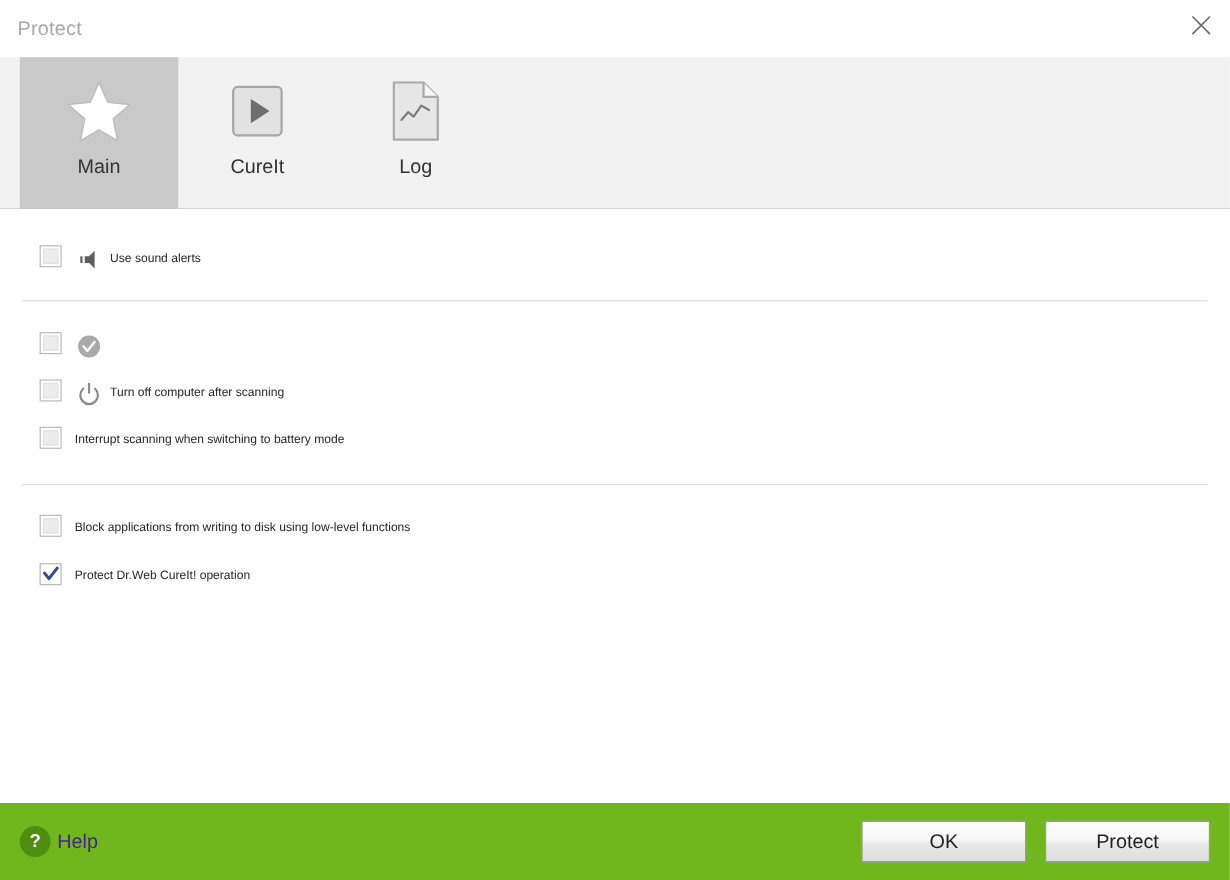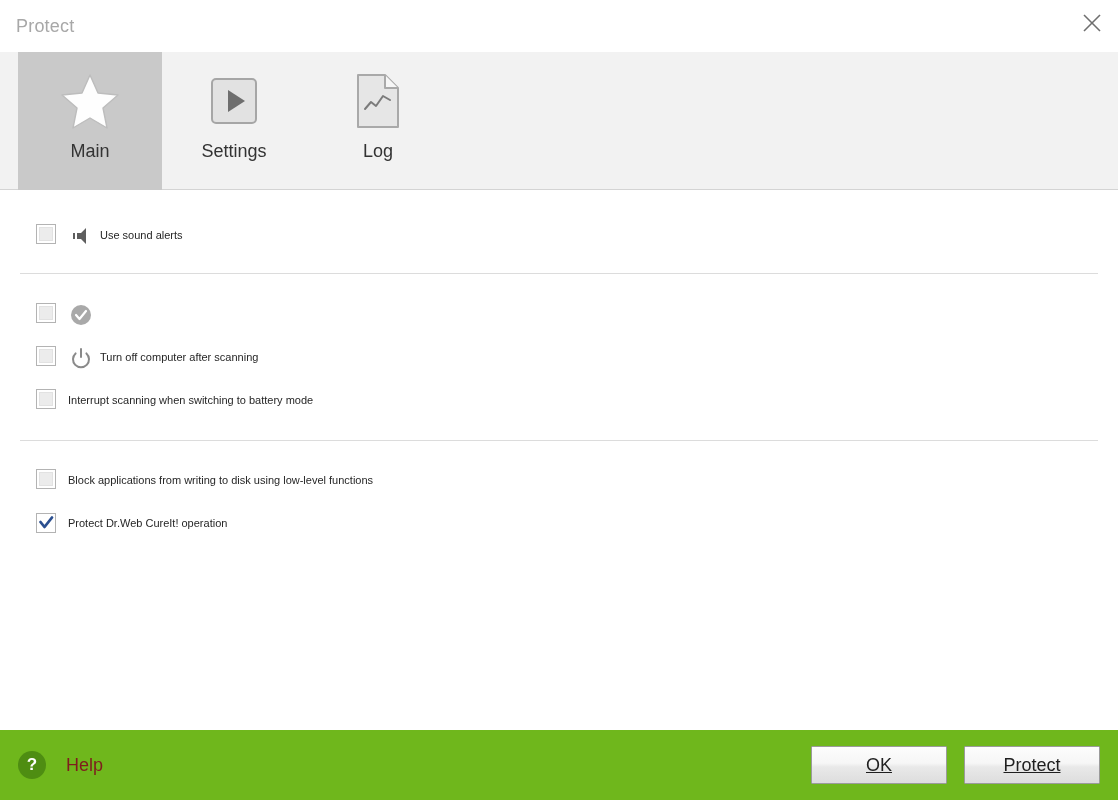--- a/index.html
+++ b/index.html
@@ -191,44 +191,43 @@
     display: flex;
     align-items: center;
     justify-content: center;
     color: #ffffff;
     font-size: 17px;
     font-weight: bold;
     line-height: 28px;
     user-select: none;
   }
   .help-text {
-    margin-left: 20px;
+    margin-left: 6px;
     font-size: 18px;
-    color: #7f1d1d;
+    color: #4c1d95;
     user-select: none;
     line-height: 22px;
   }
   .footer-spacer { flex: 1 1 auto; }
   .fbtn {
-    width: 136px;
+    width: 150px;
     height: 38px;
     margin-left: 17px;
     border: 1px solid #9b9b9b;
     background: linear-gradient(to bottom, #fdfdfd 0%, #f6f6f6 45%, #e9e9e9 55%, #dddddd 100%);
     font-size: 18px;
     color: #1f1f1f;
     font-family: "Liberation Sans", sans-serif;
     cursor: pointer;
     display: flex;
     align-items: center;
     justify-content: center;
     box-sizing: border-box;
     user-select: none;
     border-radius: 1px;
-    text-decoration: underline;
   }
 </style>
 </head>
 <body>
 
 <div class="window">
 
   <div class="titlebar">
     <div class="title-text">Protect</div>
     <div class="close-btn">
@@ -250,21 +249,21 @@
       <div class="tab-label">Main</div>
     </div>
 
     <div class="tab">
       <div class="tab-icon">
         <svg width="50" height="50" viewBox="0 0 50 50" aria-hidden="true">
           <rect x="3" y="3" width="44" height="44" rx="4" ry="4" fill="#e2e2e2" stroke="#a6a6a6" stroke-width="2"></rect>
           <polygon points="19,14 36,25 19,36" fill="#6e6e6e"></polygon>
         </svg>
       </div>
-      <div class="tab-label">Settings</div>
+      <div class="tab-label">CureIt</div>
     </div>
 
 
     <div class="tab">
       <div class="tab-icon">
         <svg width="48" height="58" viewBox="0 0 48 58" aria-hidden="true">
           <path d="M4 3 H31 L44 16 V55 H4 Z" fill="#e6e6e6" stroke="#a9a9a9" stroke-width="2" stroke-linejoin="round"></path>
           <path d="M31 3 V16 H44" fill="#f6f6f6" stroke="#a9a9a9" stroke-width="2" stroke-linejoin="round"></path>
           <polyline points="11,37 17,30 22,34 29,24 36,28" fill="none" stroke="#7b7b7b" stroke-width="2" stroke-linecap="round" stroke-linejoin="round"></polyline>
         </svg>

